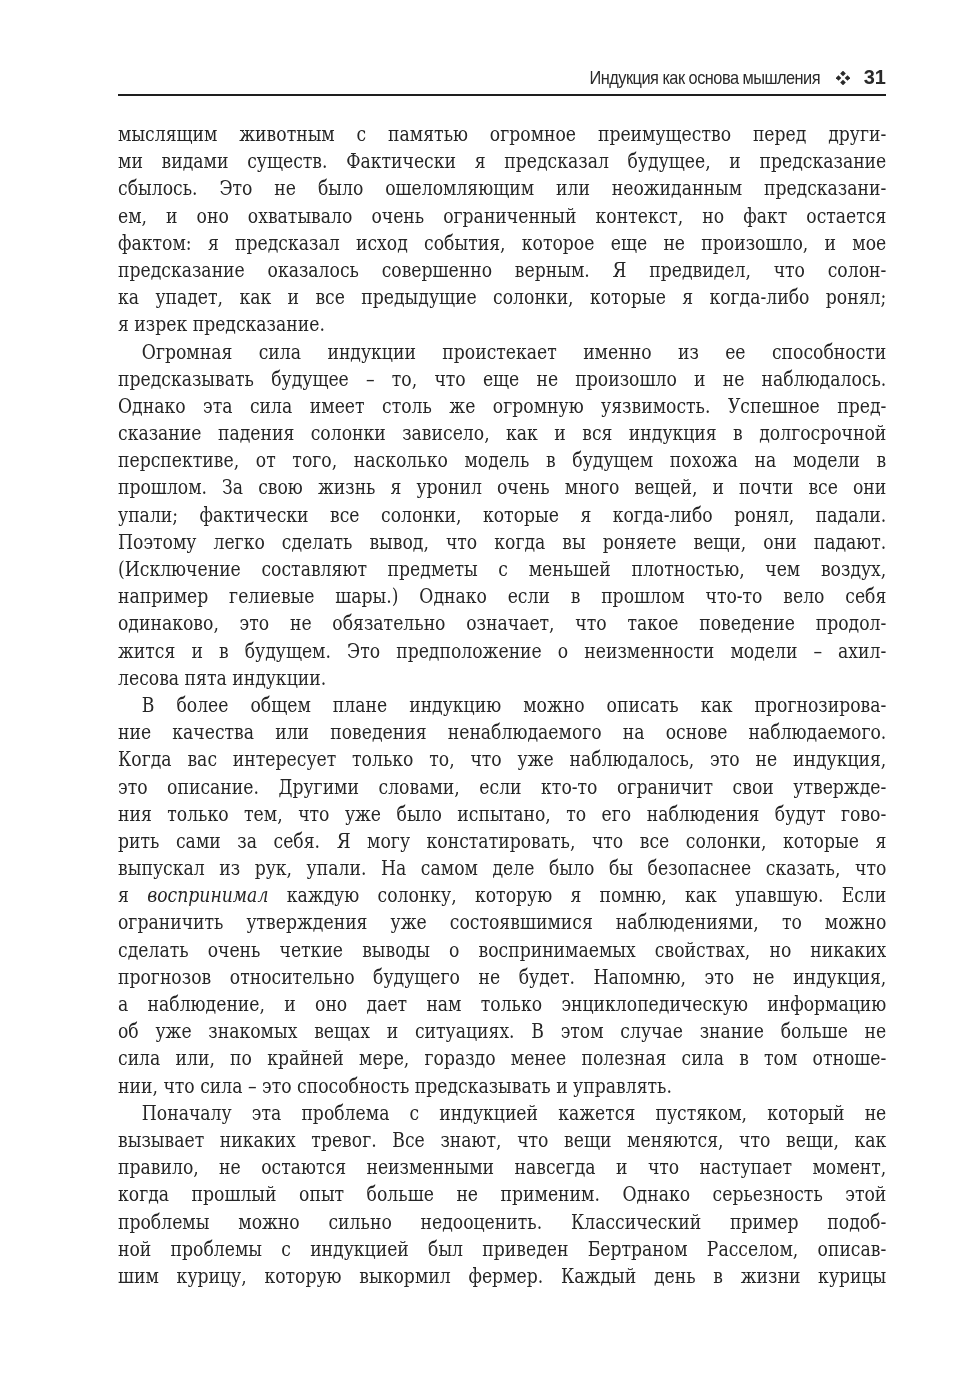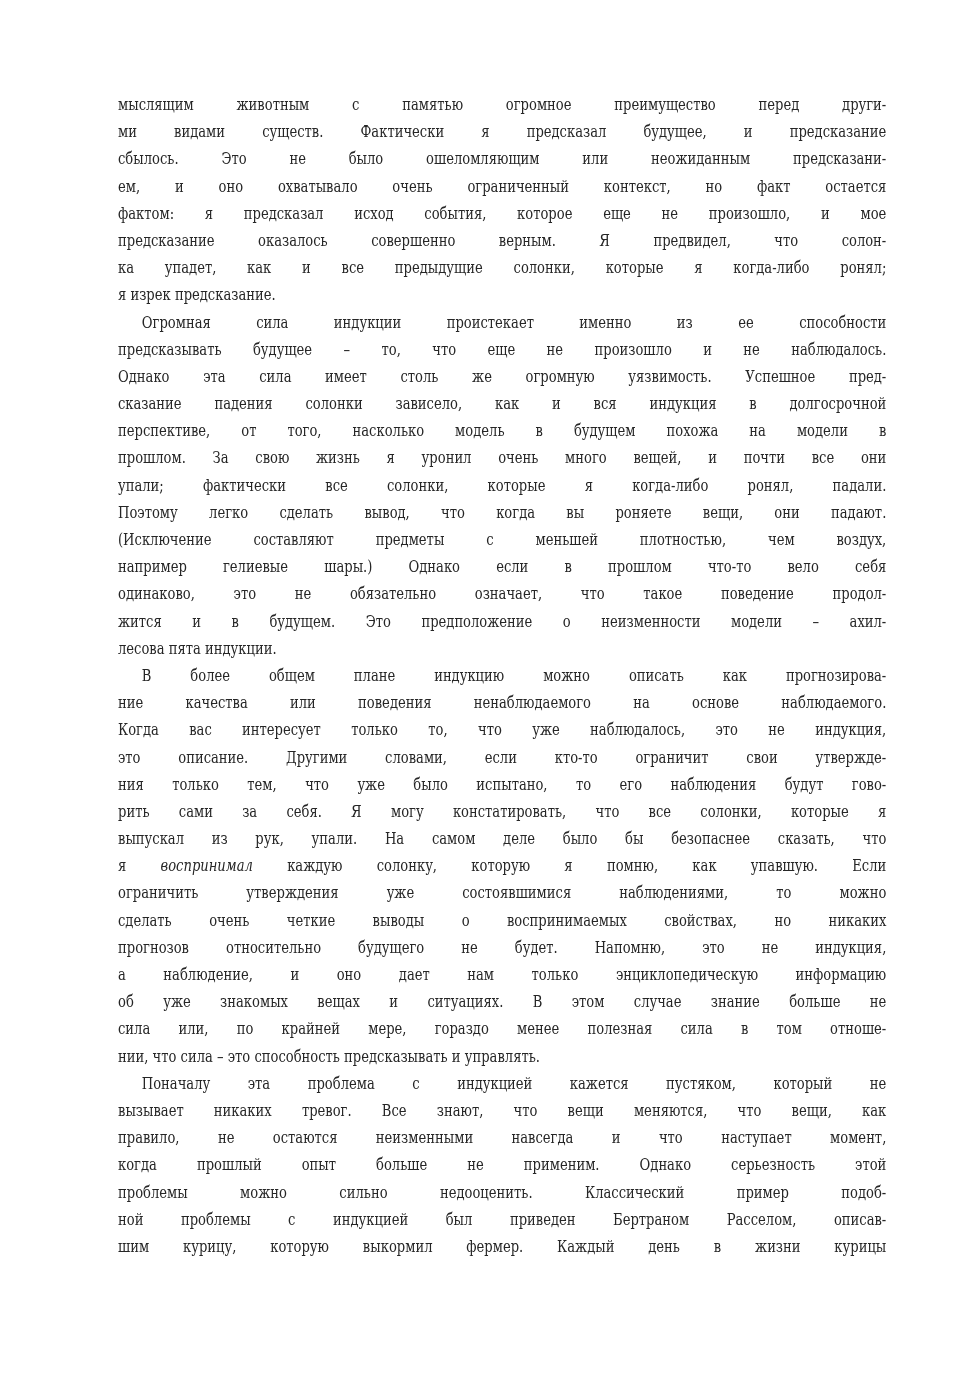--- a/index.html
+++ b/index.html
@@ -18,35 +18,47 @@
     .running-head .chapter { display: inline-block; transform: scaleX(0.86); transform-origin: right center; }
     .running-head .ornament {
       display: inline-block; width: 14px; height: 14px; margin: 0 14px 0 16px;
       position: relative; top: 1px;
     }
     .running-head .ornament svg { width: 14px; height: 14px; display: block; }
     .running-head .page-number { font-weight: bold; font-size: 20px; letter-spacing: 0; }
     .body-text {
       margin-top: 25px;
       font-family: "DejaVu Serif", serif;
-      font-size: 16px; line-height: 27.2px;
+      font-size: 21px; line-height: 27.2px;
     }
     .line {
       display: block; white-space: nowrap; height: 27.2px;
       text-align: justify; text-align-last: justify;
       transform: scaleX(0.82); transform-origin: left center; width: 122%;
     }
     .line.last { text-align-last: left; }
     .line.indent { text-indent: 29px; }
     .line em { font-style: italic; }
   </style>
 </head>
 <body>
 
 <div class="page">
+  <div class="running-head">
+    <span class="chapter">Индукция как основа мышления</span>
+    <span class="ornament">
+      <svg viewBox="0 0 14 14" aria-hidden="true">
+        <rect x="5" y="0.5" width="4" height="4" transform="rotate(45 7 2.5)" fill="#2a2a2a"></rect>
+        <rect x="5" y="9.5" width="4" height="4" transform="rotate(45 7 11.5)" fill="#2a2a2a"></rect>
+        <rect x="0.5" y="5" width="4" height="4" transform="rotate(45 2.5 7)" fill="#2a2a2a"></rect>
+        <rect x="9.5" y="5" width="4" height="4" transform="rotate(45 11.5 7)" fill="#2a2a2a"></rect>
+      </svg>
+    </span>
+    <span class="page-number">31</span>
+  </div>
 
   <div class="body-text" id="body-text">
       <div>
         <span class="line">мыслящим животным с памятью огромное преимущество перед други-</span>
         <span class="line">ми видами существ. Фактически я предсказал будущее, и предсказание</span>
         <span class="line">сбылось. Это не было ошеломляющим или неожиданным предсказани-</span>
         <span class="line">ем, и оно охватывало очень ограниченный контекст, но факт остается</span>
         <span class="line">фактом: я предсказал исход события, которое еще не произошло, и мое</span>
         <span class="line">предсказание оказалось совершенно верным. Я предвидел, что солон-</span>
         <span class="line">ка упадет, как и все предыдущие солонки, которые я когда-либо ронял;</span>

